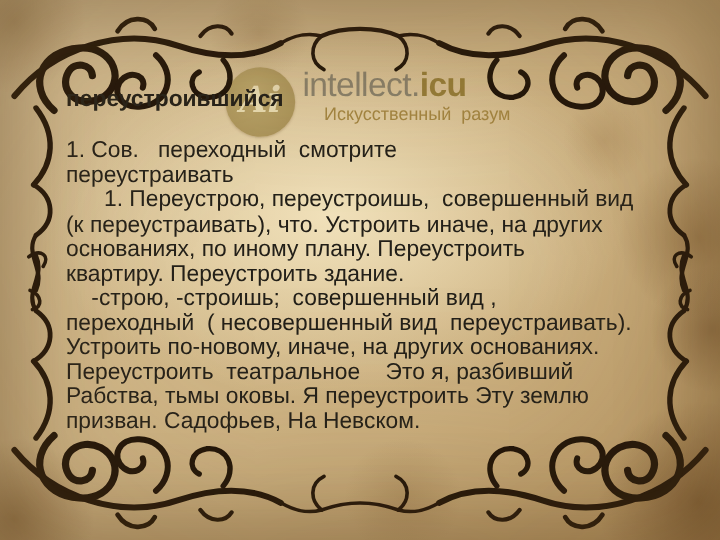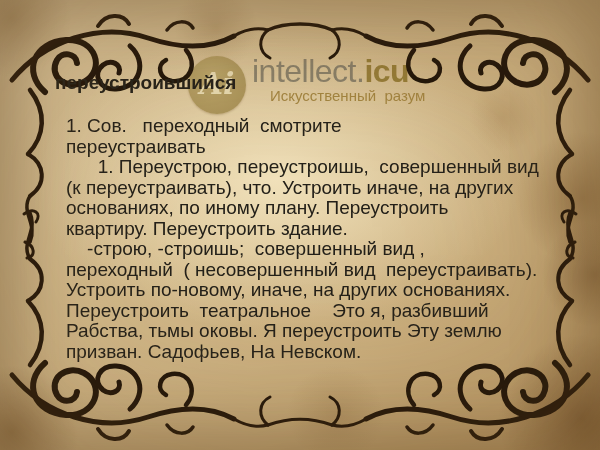--- a/index.html
+++ b/index.html
@@ -40,29 +40,29 @@
     display: flex; align-items: center; justify-content: center;
     box-shadow: 0 1px 2px rgba(90,60,20,0.25);
   }
   .logo-badge span {
     font-family: "DejaVu Serif", serif;
     font-style: italic; font-weight: bold;
     font-size: 30px; color: rgba(238,226,186,0.92);
     transform: translateY(-2px);
   }
   .logo-text { margin-left: 6px; }
-  .brand-line { font-size: 32px; line-height: 30px; letter-spacing: -0.5px; white-space: nowrap; }
+  .brand-line { font-size: 28px; line-height: 30px; letter-spacing: -0.5px; white-space: nowrap; }
   .brand-main { color: rgba(118,113,96,0.80); }
   .brand-accent { color: rgba(148,122,52,0.95); font-weight: bold; }
   .tagline { font-size: 15px; line-height: 17px; color: rgba(160,130,60,0.95); margin-top: 1px; margin-left: 18px; white-space: pre; }
 
   
   .content { position: absolute; left: 55px; top: 72px; width: 520px; z-index: 3; color: #232019; }
   .headword { font-size: 19px; line-height: 21px; white-space: pre; font-weight: bold; }
-  .body-text { margin-top: 23px; margin-left: 11px; }
+  .body-text { margin-top: 23px; }
   .body-text p { margin: 0; font-size: 19px; line-height: 20.5px; white-space: pre; }
 </style>
 </head>
 <body>
 
 <div class="stage">
 
   <svg class="border-svg" width="600" height="450" viewBox="0 0 600 450" aria-hidden="true">
     <defs>
       <g id="cf" fill="none" stroke="#1e1308" stroke-linecap="round">

